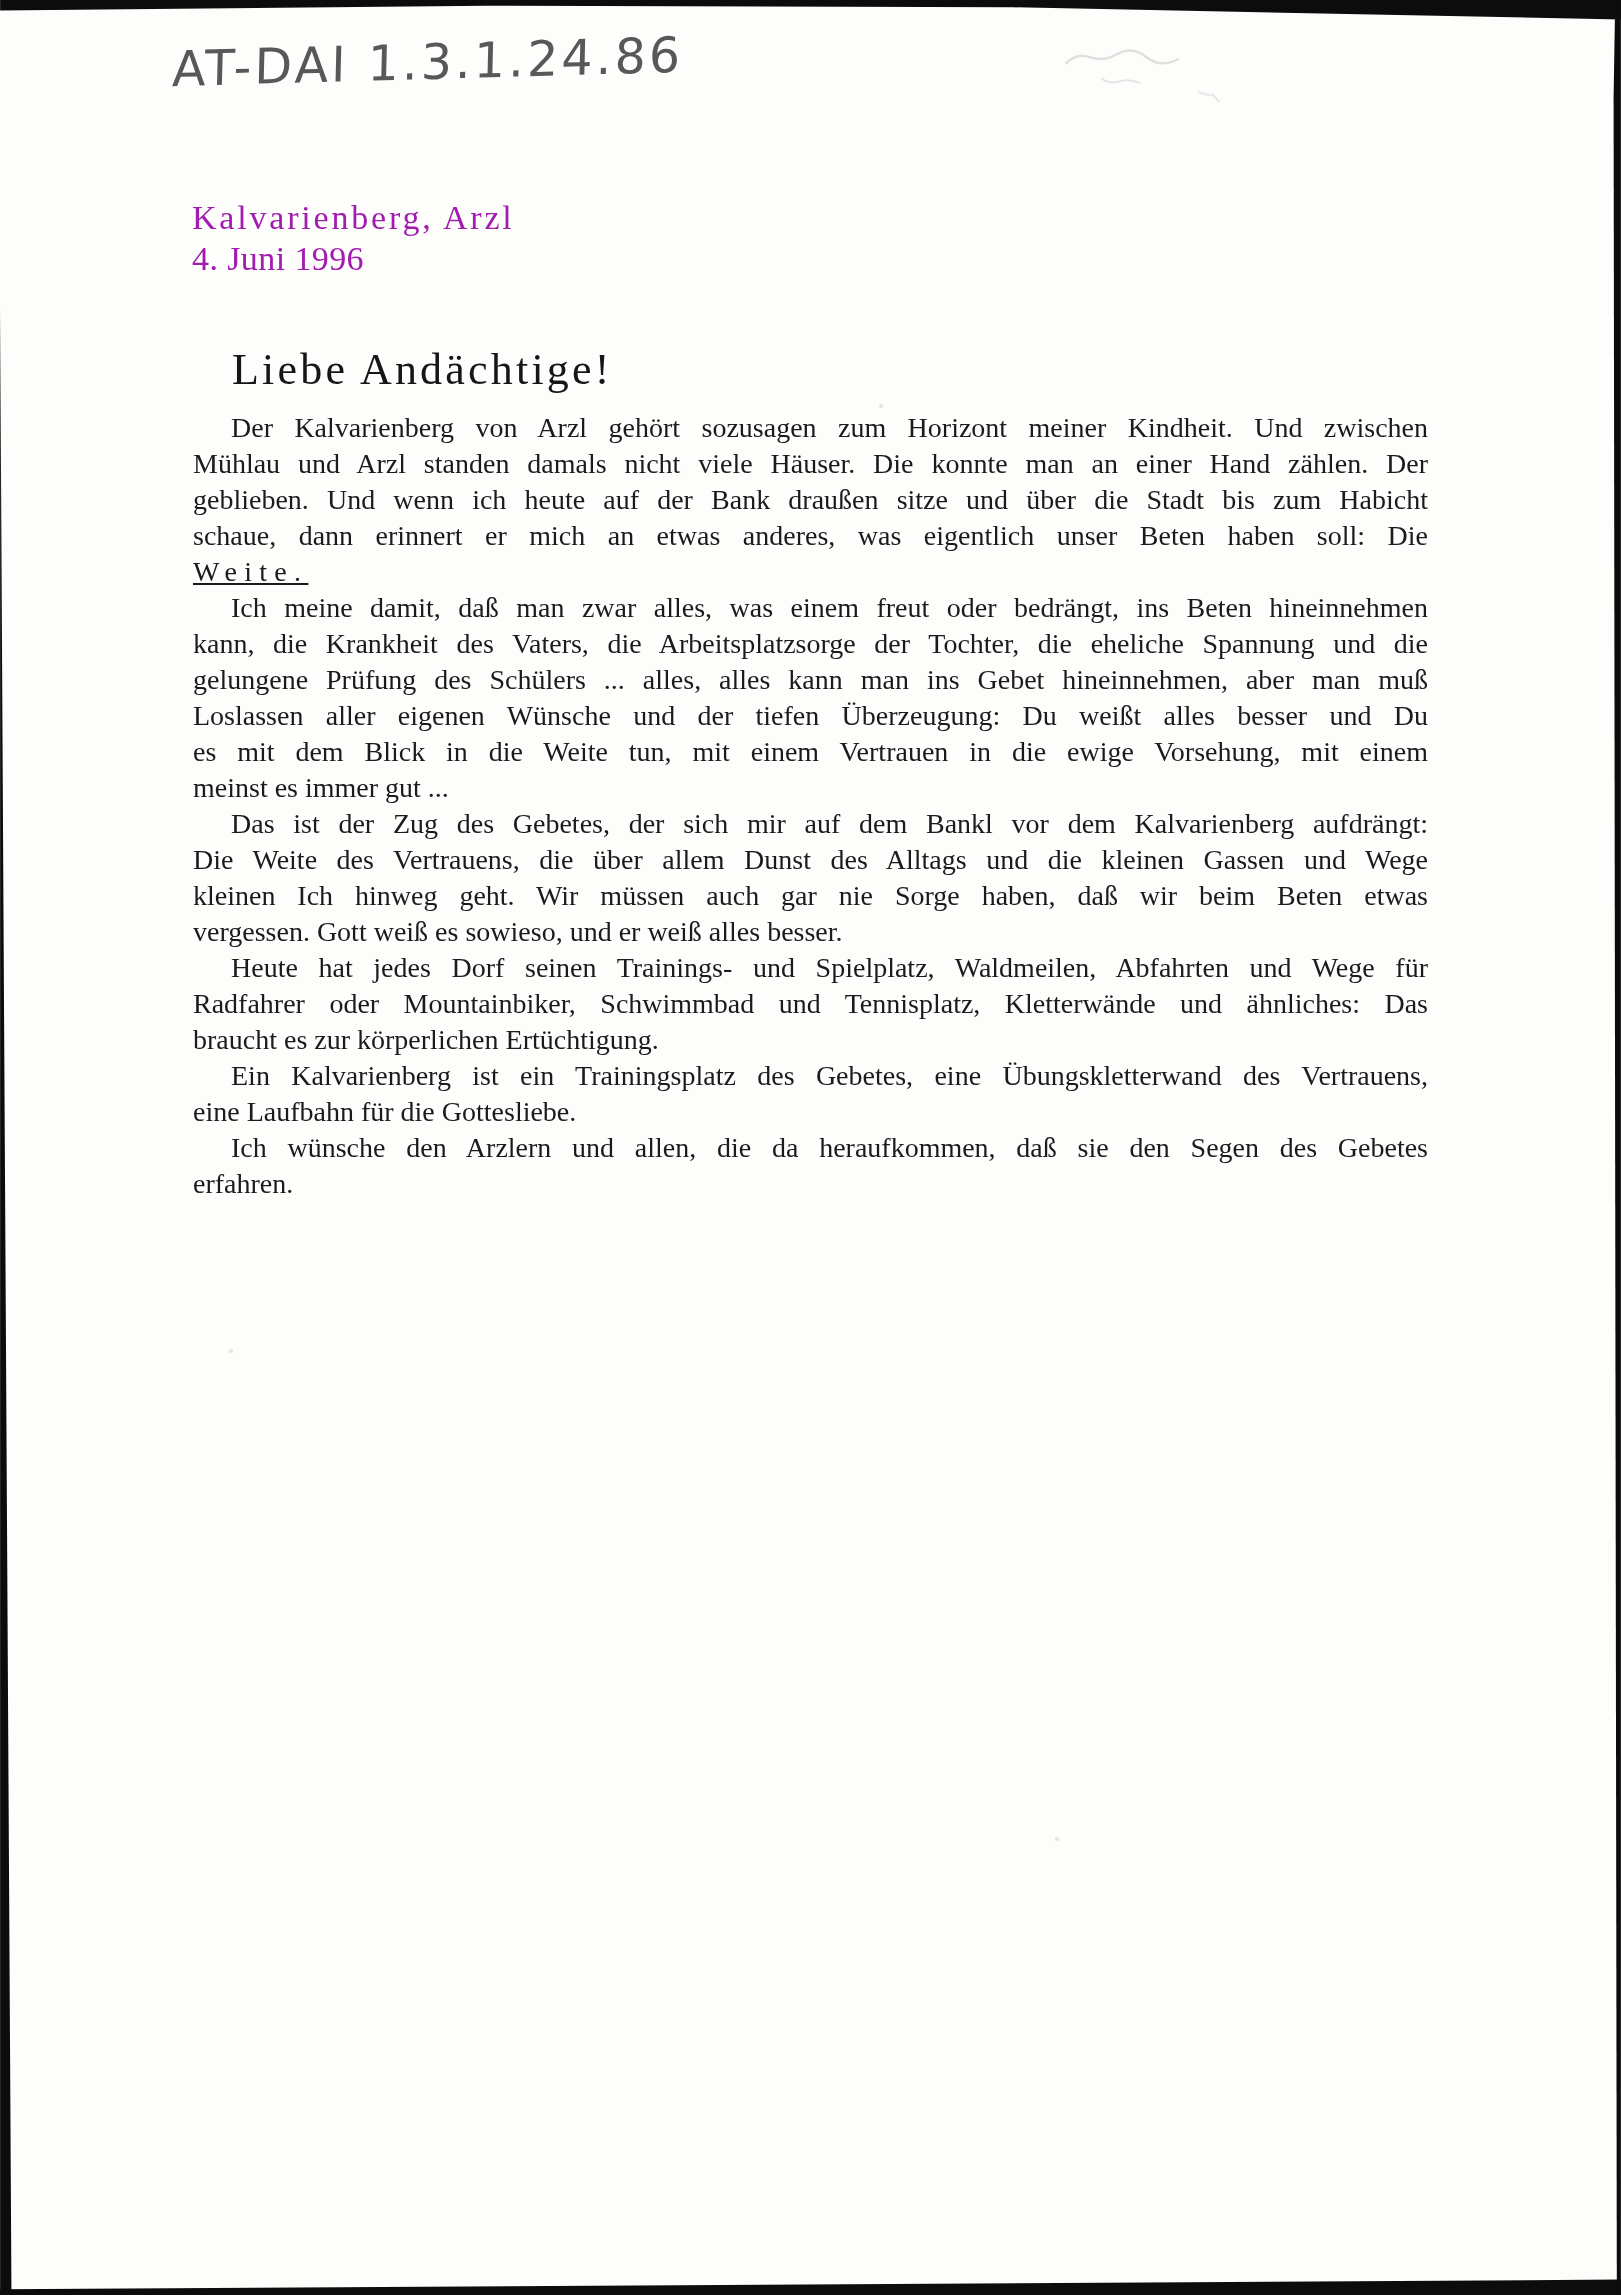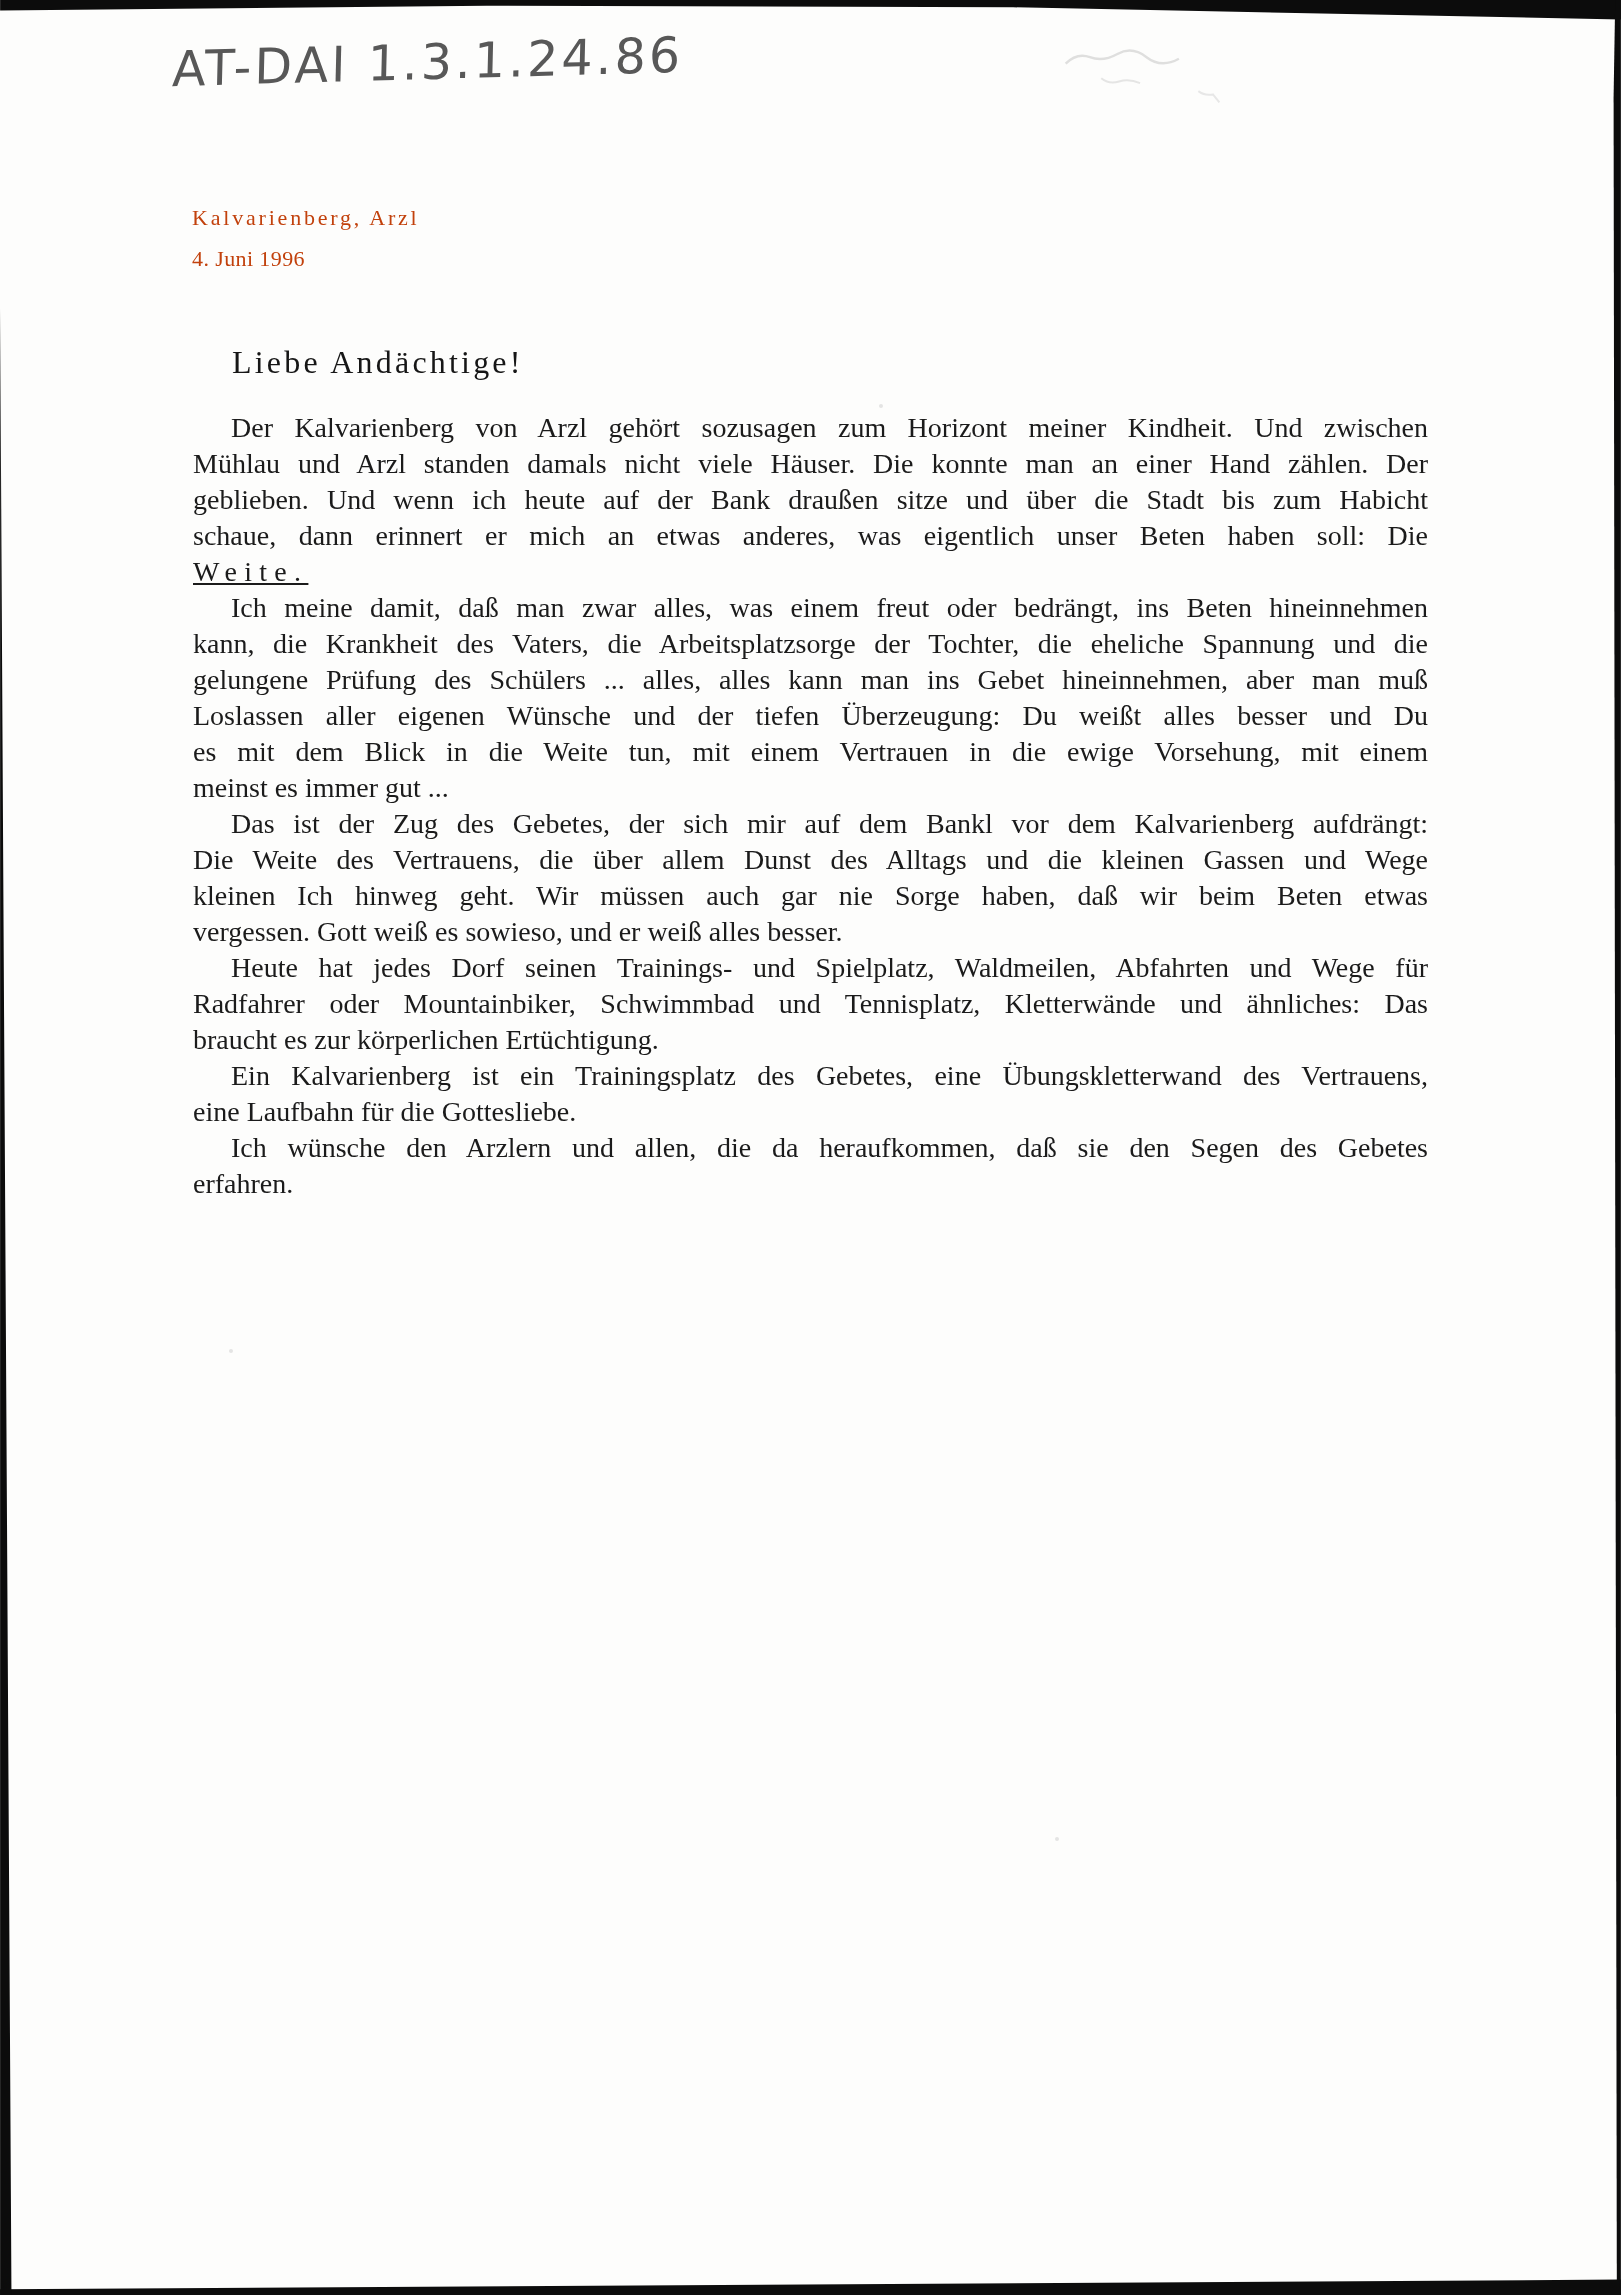--- a/index.html
+++ b/index.html
@@ -28,32 +28,32 @@
     transform: rotate(-1.6deg) skewX(-3deg);
     white-space: nowrap;
   }
 
   
   .faint-marks { position: absolute; left: 1054px; top: 41px; opacity: 0.55; }
 
   .heading-block {
     position: absolute;
     left: 192px; top: 197px;
-    color: #c2410c;
-    font-size: 22px;
+    color: #a21caf;
+    font-size: 34px;
     line-height: 41px;
   }
   .heading-place { letter-spacing: 2.8px; }
   .heading-date { letter-spacing: 0.4px; }
 
   .salutation {
     position: absolute;
     left: 232px; top: 344px;
     color: #161616;
-    font-size: 32px;
+    font-size: 44px;
     letter-spacing: 3.2px;
   }
 
   .letter-body {
     position: absolute;
     left: 193px; top: 410px;
     width: 1235px;
     color: #1b1b1b;
     font-size: 28px;
     line-height: 36px;

